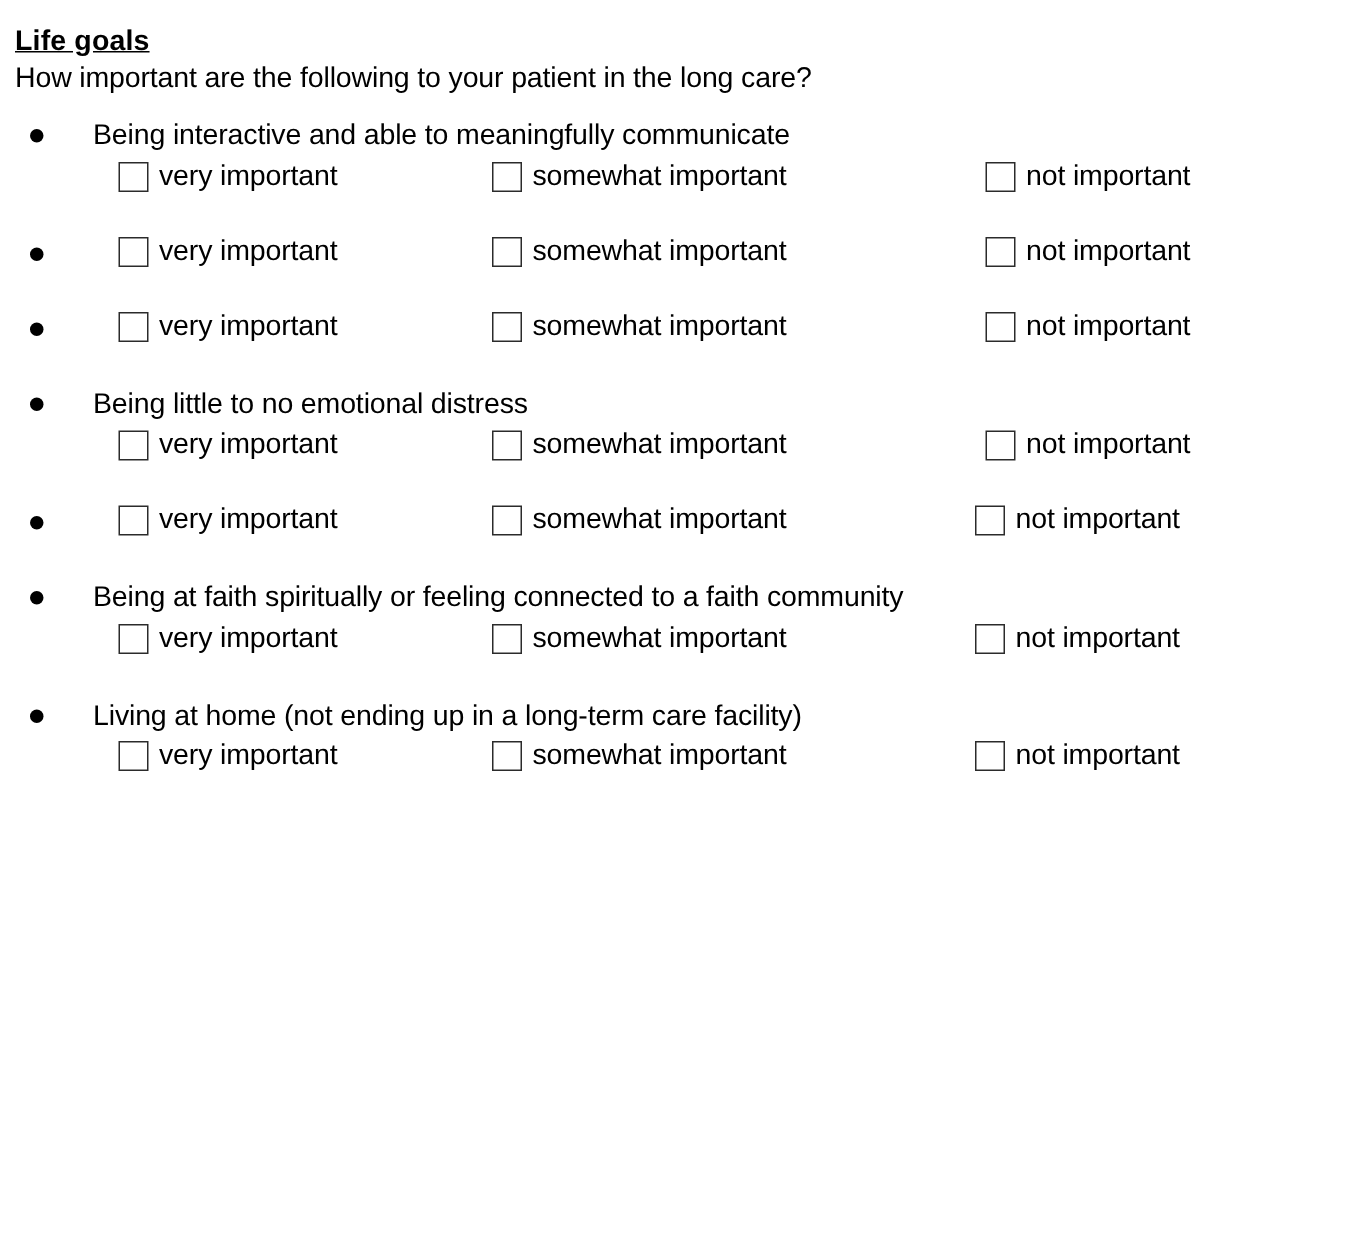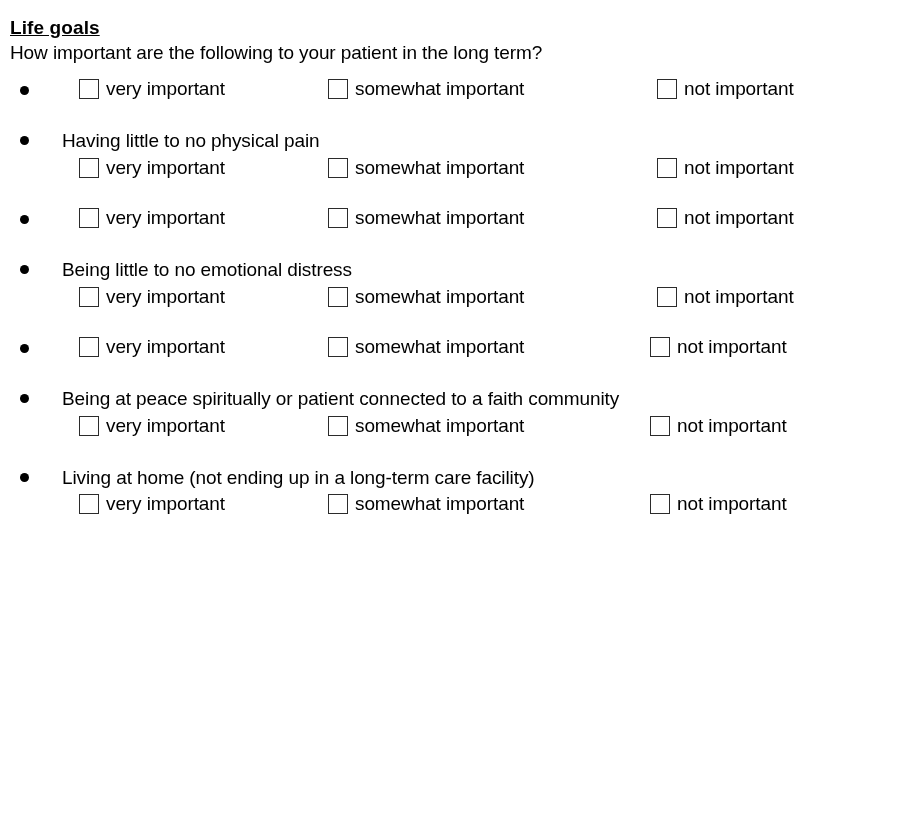--- a/index.html
+++ b/index.html
@@ -112,45 +112,45 @@
     height: 1px;
     background: #d2d2d2;
   }
 </style>
 </head>
 <body>
 
 <div class="page">
 
   <div class="doc-title">Life goals</div>
-  <div class="doc-subtitle">How important are the following to your patient  in the long term?</div>
+  <div class="doc-subtitle">How important are the following to your patient  in the long care?</div>
 
   <ul class="items">
 
     <li class="item">
       <span class="bullet"></span>
-      <span class="options">
-        <label class="option opt-c0">
-          <span class="checkbox"></span>
-          <span class="option-label">very important</span>
-        </label>
-        <label class="option opt-c1">
-          <span class="checkbox"></span>
-          <span class="option-label">somewhat important</span>
-        </label>
-        <label class="option opt-c2">
-          <span class="checkbox"></span>
-          <span class="option-label">not important</span>
-        </label>
-      </span>
-    </li>
-
-    <li class="item">
-      <span class="bullet"></span>
-      <span class="item-text">Having little to no physical pain</span>
+      <span class="item-text">Being interactive and able to meaningfully communicate</span>
+      <span class="options">
+        <label class="option opt-c0">
+          <span class="checkbox"></span>
+          <span class="option-label">very important</span>
+        </label>
+        <label class="option opt-c1">
+          <span class="checkbox"></span>
+          <span class="option-label">somewhat important</span>
+        </label>
+        <label class="option opt-c2">
+          <span class="checkbox"></span>
+          <span class="option-label">not important</span>
+        </label>
+      </span>
+    </li>
+
+    <li class="item">
+      <span class="bullet"></span>
       <span class="options">
         <label class="option opt-c0">
           <span class="checkbox"></span>
           <span class="option-label">very important</span>
         </label>
         <label class="option opt-c1">
           <span class="checkbox"></span>
           <span class="option-label">somewhat important</span>
         </label>
         <label class="option opt-c2">
@@ -210,21 +210,21 @@
         </label>
         <label class="option opt-c2">
           <span class="checkbox"></span>
           <span class="option-label">not important</span>
         </label>
       </span>
     </li>
 
     <li class="item shift">
       <span class="bullet"></span>
-      <span class="item-text">Being at peace spiritually or patient connected to a faith community</span>
+      <span class="item-text">Being at faith spiritually or feeling connected to a faith community</span>
       <span class="options">
         <label class="option opt-c0">
           <span class="checkbox"></span>
           <span class="option-label">very important</span>
         </label>
         <label class="option opt-c1">
           <span class="checkbox"></span>
           <span class="option-label">somewhat important</span>
         </label>
         <label class="option opt-c2">

